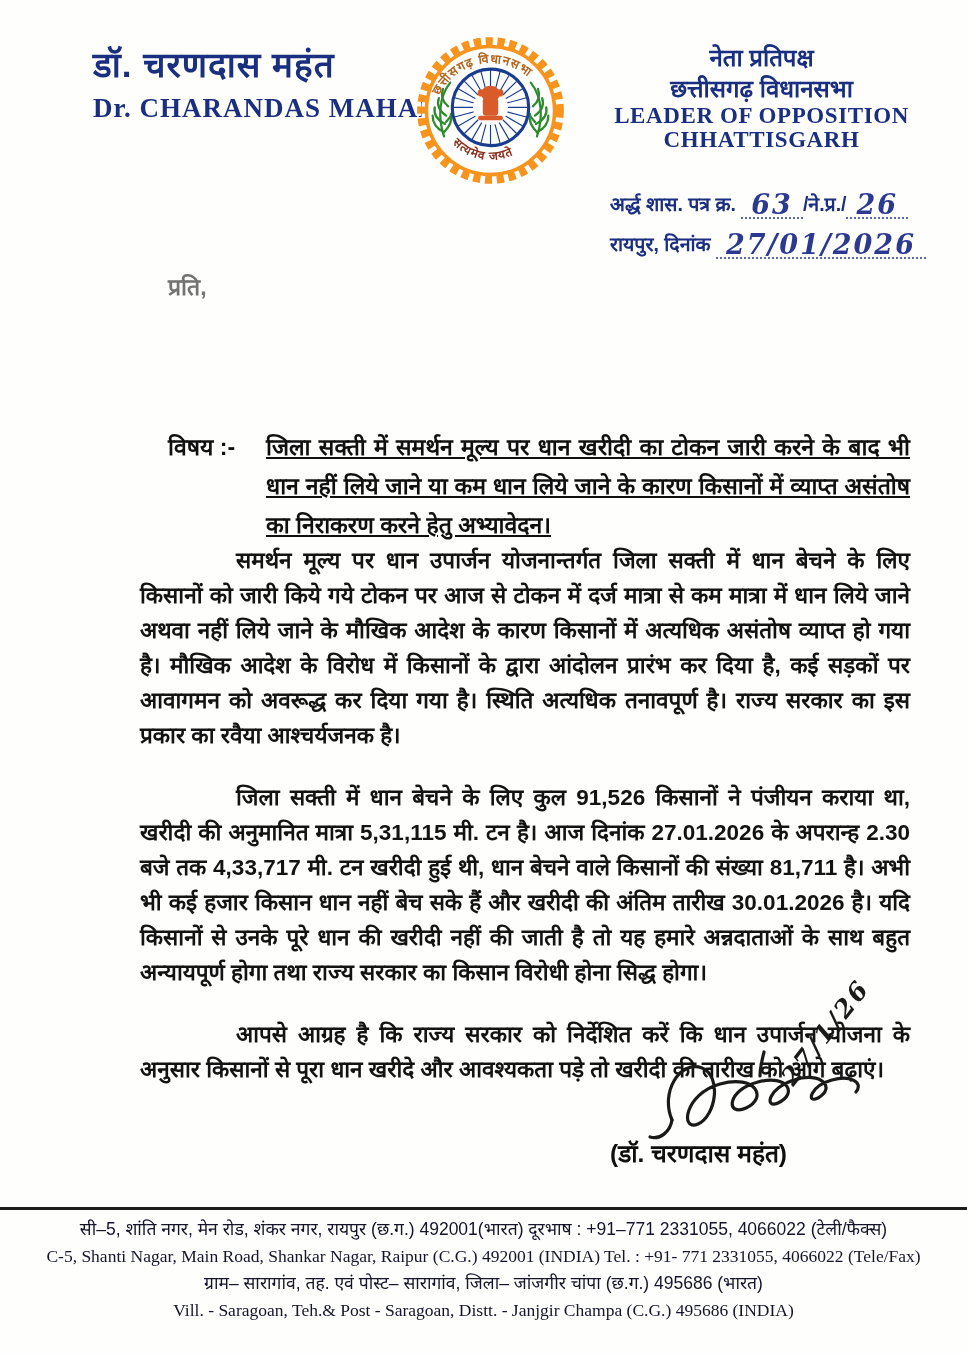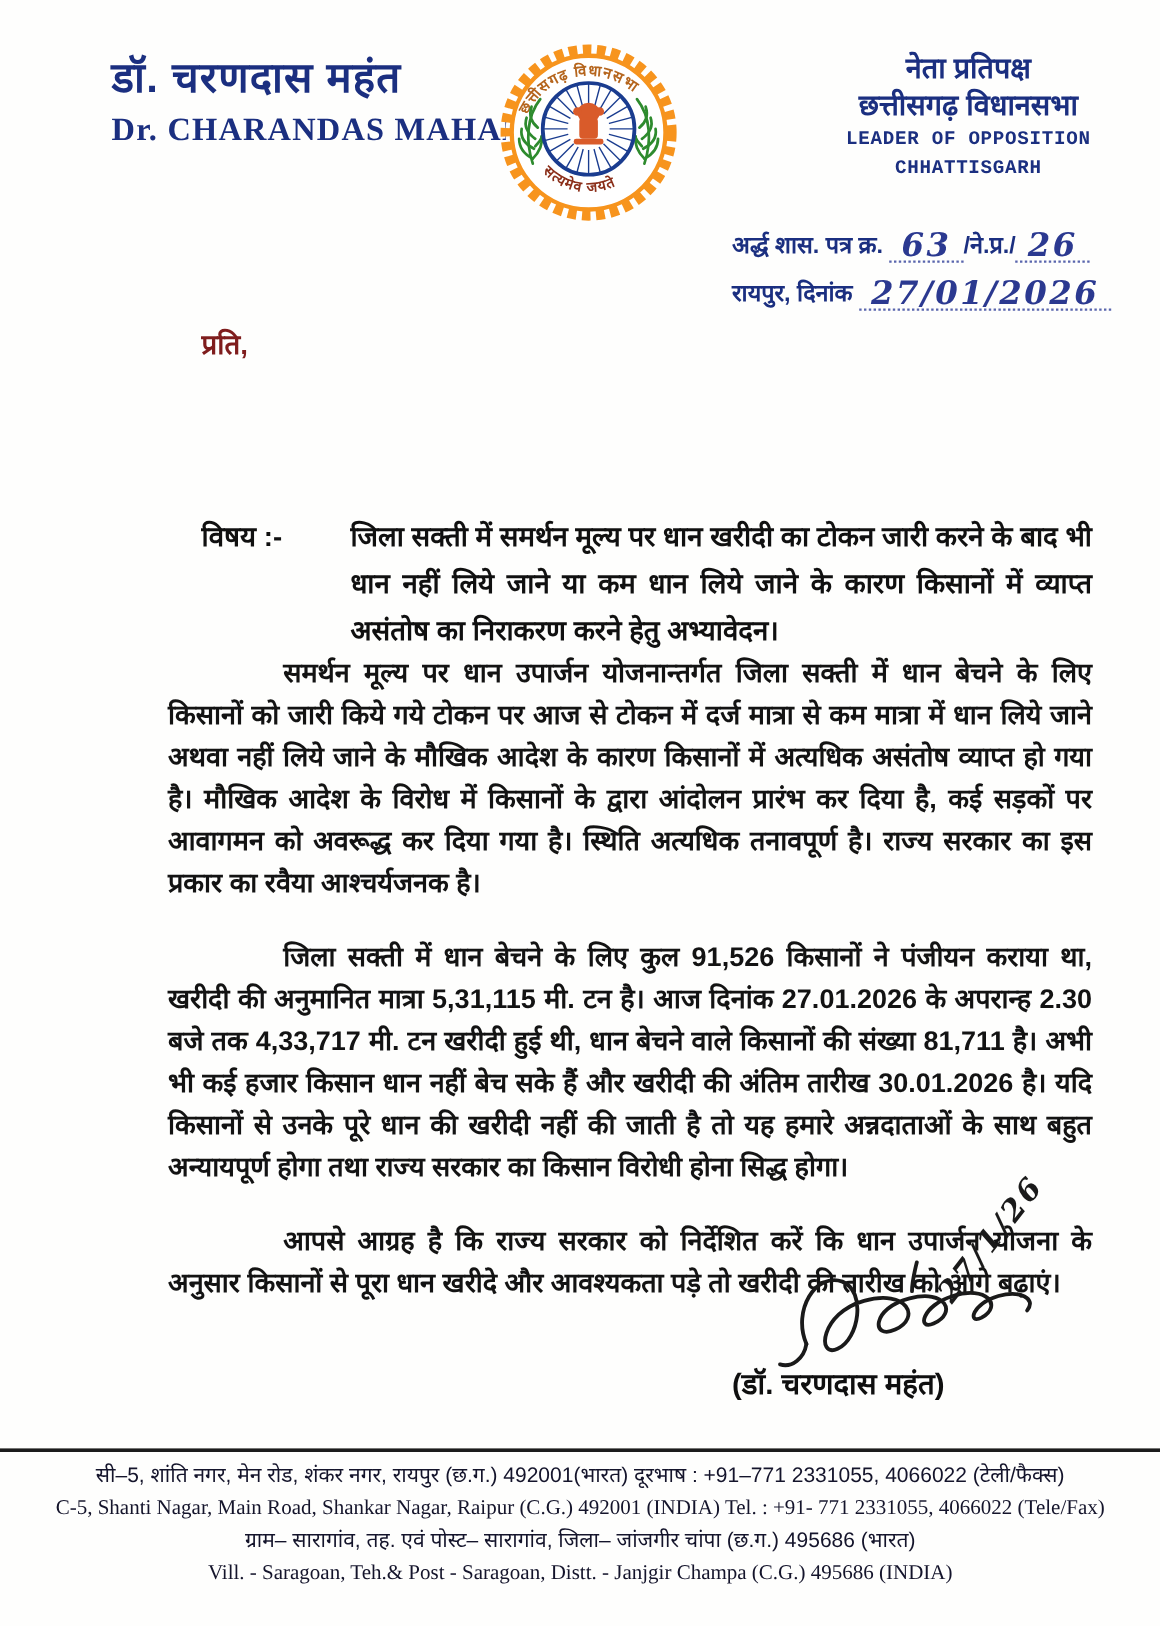--- a/index.html
+++ b/index.html
@@ -9,34 +9,34 @@
     background:#fefefd; overflow:hidden;
     font-family:"Liberation Sans", sans-serif; color:#141414;
   }
   
   .lh-left { position:absolute; left:57px; top:40px; color:#1b2f80;margin-left:36px; }
   .name-hi { font-size:35px; font-weight:800; letter-spacing:1px; }
   .name-en { font-size:27px; font-weight:700; font-family:"Liberation Serif", serif; margin-top:6px; letter-spacing:1px; }
   .emblem  { position:absolute; left:413px; top:33px; width:155px; height:155px; }
   .lh-right { position:absolute; right:58px; top:42px; text-align:center; color:#1b2f80; }
   .lh-right .hi { font-size:24px; font-weight:800; line-height:31px; }
-  .lh-right .en { font-size:16px; font-weight:700; font-family:Liberation Mono, monospace; line-height:24px; letter-spacing:0.6px; }
+  .lh-right .en { font-size:23px; font-weight:700; font-family:Liberation Serif, serif; line-height:24px; letter-spacing:0.6px; }
   
   .ref-block { position:absolute; left:610px; top:190px; width:345px; color:#1b2f80; font-size:19.5px; font-weight:600; }
   .ref-line { display:flex; align-items:flex-end; margin-bottom:11px; white-space:nowrap; }
   .ref-line .lbl { padding-bottom:2px; }
   .hand { font-family:"DejaVu Serif", serif; font-style:italic; font-weight:700; color:#2b3990; font-size:27px; line-height:22px; letter-spacing:2px; }
   .dotted { border-bottom:2px dotted #5a66ad; padding:0 10px 1px; }
   
-  .recipient { position:absolute; left:168px; top:270px; font-size:23px; font-weight:700; color:#7f1d1d; }
+  .recipient { position:absolute; left:168px; top:270px; font-size:23px; font-weight:700; color:#737373; }
   .recipient-lines { margin:14px 0 0 32px; line-height:34px; }
   
-  .subject { position:absolute; left:168px; top:428px; width:742px; display:flex; font-weight:800; color:#101010; font-size:23px; line-height:39px;gap:26px; }
+  .subject { position:absolute; left:168px; top:428px; width:742px; display:flex; font-weight:800; color:#101010; font-size:23px; line-height:39px; }
   .subject-label { width:98px; flex:none; }
-  .subject-text { flex:1; text-align:justify; }
+  .subject-text { flex:1; text-align:justify;text-decoration:underline; }
   
   .letter-body { position:absolute; left:140px; top:543px; width:770px; font-size:22.5px; line-height:35px; font-weight:700; color:#131313; text-align:justify; }
   .letter-body p { margin:0 0 27px; text-indent:96px; }
   
   .sig-svg  { position:absolute; left:648px; top:1040px; width:250px; height:110px; }
   .sig-date { position:absolute; left:798px; top:1062px; transform:rotate(-52deg); transform-origin:left bottom;
               font-family:"DejaVu Serif", serif; font-style:italic; font-weight:700; font-size:25px; color:#1a1a1a; letter-spacing:3px; white-space:nowrap; }
   .sig-name { position:absolute; left:610px; top:1136px; font-size:24.5px; font-weight:800; color:#0f0f0f; }
   
   .footer-rule { position:absolute; left:0; top:1207px; width:967px; border-top:3px solid #1c1c1c; }

